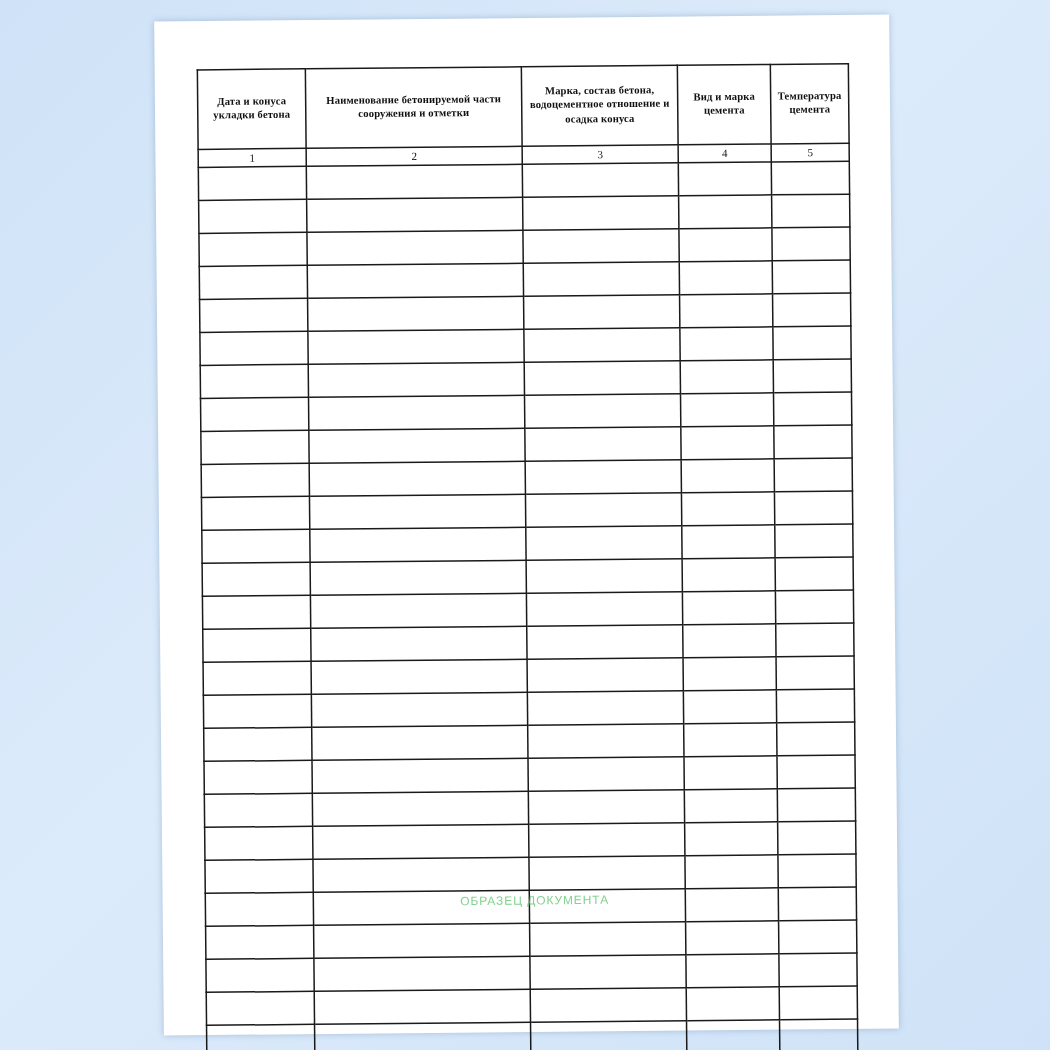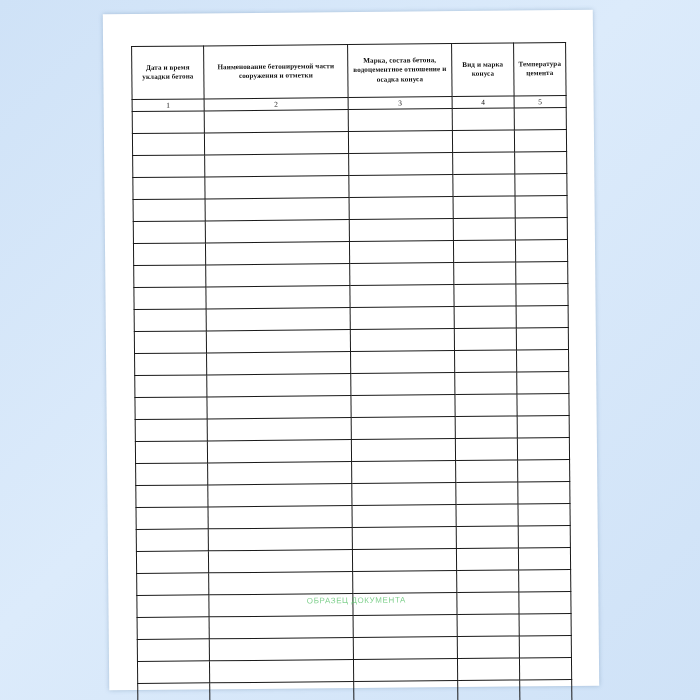--- a/index.html
+++ b/index.html
@@ -99,24 +99,24 @@
       <table class="form">
         <colgroup>
           <col class="col1">
             <col class="col2">
             <col class="col3">
             <col class="col4">
             <col class="col5">
         </colgroup>
         <thead>
           <tr>
-            <th class="hdr">Дата и время укладки бетона</th>
+            <th class="hdr">Дата и конуса укладки бетона</th>
             <th class="hdr">Наименование бетонируемой части сооружения и отметки</th>
             <th class="hdr">Марка, состав бетона, водоцементное отношение и осадка конуса</th>
-            <th class="hdr">Вид и марка конуса</th>
+            <th class="hdr">Вид и марка цемента</th>
             <th class="hdr">Температура цемента</th>
           </tr>
           <tr>
             <td class="numrow">1</td>
             <td class="numrow">2</td>
             <td class="numrow">3</td>
             <td class="numrow">4</td>
             <td class="numrow">5</td>
           </tr>
         </thead>

